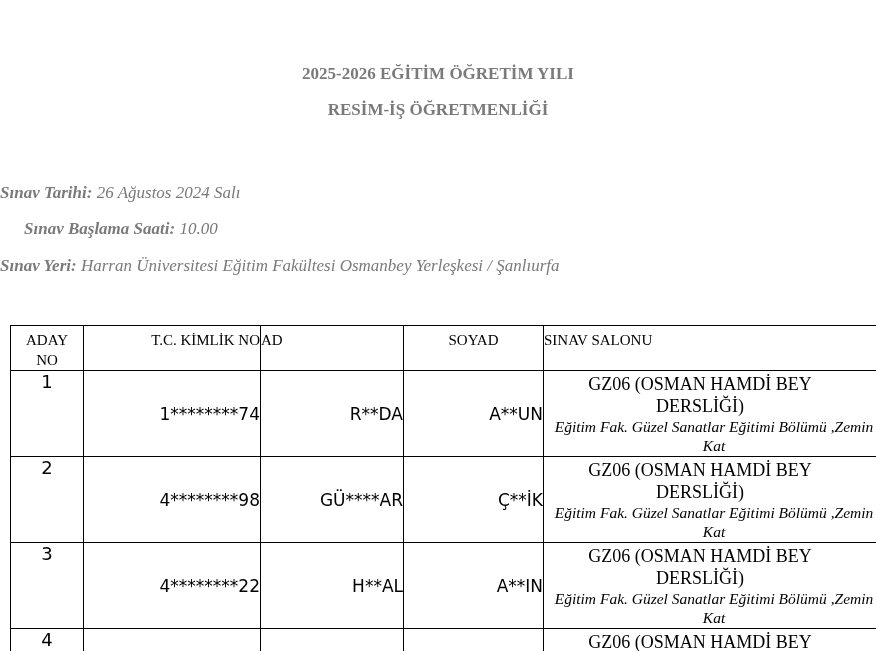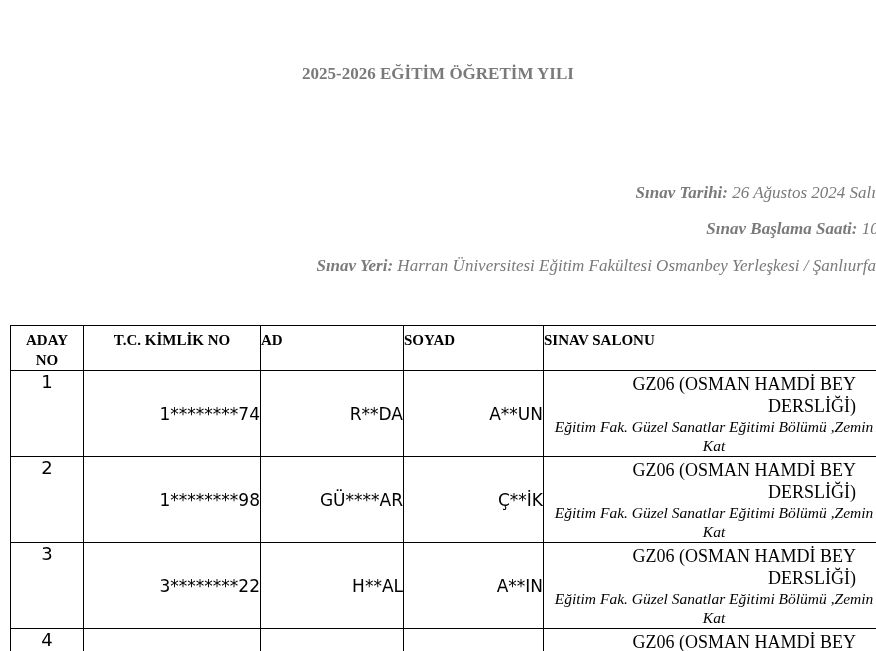--- a/index.html
+++ b/index.html
@@ -27,21 +27,21 @@
       color: #7a7a7a;
       letter-spacing: 0px;
     }
     .t1 { top: 64px; }
     .t2 { top: 100px; }
     .t3 { top: 136px; }
     .info-line {
       position: absolute;
       left: 0;
       width: 876px;
-      text-align: right;
+      text-align: left;
       font-style: italic;
       font-size: 17px;
       color: #7a7a7a;
     }
     .info-line b { font-weight: bold; }
     .i1 { top: 183px; }
     .i2 { top: 219px; padding-left: 24px; }
     .i3 { top: 256px; }
 
     table.list {
@@ -52,38 +52,38 @@
       table-layout: fixed;
       width: 900px;
       font-family: "Liberation Serif", "DejaVu Serif", serif;
       color: #000;
     }
     table.list th, table.list td {
       border: 1px solid #000;
       padding: 0;
     }
     table.list th {
-      font-weight: bold;
+      font-weight: normal;
       font-size: 15px;
       vertical-align: top;
       height: 44px;
       line-height: 20px;
       padding-top: 4px;
       box-sizing: border-box;
     }
     .col-no { width: 73px; }
     .col-tc { width: 177px; }
     .col-ad { width: 143px; }
     .col-soyad { width: 140px; }
     .col-salon { width: 367px; }
 
     th.h-no { text-align: center; }
-    th.h-tc { text-align: center; padding-left: 14px; }
+    th.h-tc { text-align: right; padding-left: 14px; }
     th.h-ad { text-align: left; }
-    th.h-soyad { text-align: left; }
+    th.h-soyad { text-align: center; }
     th.h-salon { text-align: left; padding-left: 50px; padding-top: 2px; }
 
     table.list td {
       height: 86px;
       box-sizing: border-box;
     }
     td.c-no {
       vertical-align: top;
       text-align: center;
       font-family: "DejaVu Sans", "Liberation Sans", sans-serif;
@@ -99,39 +99,40 @@
     td.c-salon {
       vertical-align: top;
       text-align: left;
       padding-left: 10px;
       line-height: 22px;
     }
     .salon-room {
       font-size: 18px;
       display: block;
       width: 312px;
-      text-align: right;
+      text-align: center;
       padding-top: 2px;
     }
     .salon-loc {
       font-style: italic;
       font-size: 15.5px;
       display: block;
       width: 340px;
       text-align: center;
       line-height: 19px;
       white-space: normal;
     }
   </style>
 </head>
 <body>
 
 <div class="page">
 
   <div class="title-line t1">2025-2026 EĞİTİM ÖĞRETİM YILI</div>
+  <div class="title-line t2">RESİM-İŞ ÖĞRETMENLİĞİ</div>
 
   <div class="info-line i1"><b>Sınav Tarihi:</b><span> 26 Ağustos 2024 Salı</span></div>
   <div class="info-line i2"><b>Sınav Başlama Saati:</b><span> 10.00</span></div>
   <div class="info-line i3"><b>Sınav Yeri:</b><span> Harran Üniversitesi Eğitim Fakültesi Osmanbey Yerleşkesi / Şanlıurfa</span></div>
 
   <table class="list">
     <colgroup>
       <col class="col-no">
       <col class="col-tc">
       <col class="col-ad">
@@ -153,31 +154,31 @@
         <td class="c-mono">1********74</td>
         <td class="c-mono">R**DA</td>
         <td class="c-mono">A**UN</td>
         <td class="c-salon">
           <span class="salon-room">GZ06  (OSMAN HAMDİ BEY DERSLİĞİ)</span>
           <span class="salon-loc">Eğitim Fak. Güzel Sanatlar Eğitimi Bölümü ,Zemin Kat</span>
         </td>
       </tr>
       <tr>
         <td class="c-no">2</td>
-        <td class="c-mono">1********98</td>
+        <td class="c-mono">4********98</td>
         <td class="c-mono">GÜ****AR</td>
         <td class="c-mono">Ç**İK</td>
         <td class="c-salon">
           <span class="salon-room">GZ06  (OSMAN HAMDİ BEY DERSLİĞİ)</span>
           <span class="salon-loc">Eğitim Fak. Güzel Sanatlar Eğitimi Bölümü ,Zemin Kat</span>
         </td>
       </tr>
       <tr>
         <td class="c-no">3</td>
-        <td class="c-mono">3********22</td>
+        <td class="c-mono">4********22</td>
         <td class="c-mono">H**AL</td>
         <td class="c-mono">A**IN</td>
         <td class="c-salon">
           <span class="salon-room">GZ06  (OSMAN HAMDİ BEY DERSLİĞİ)</span>
           <span class="salon-loc">Eğitim Fak. Güzel Sanatlar Eğitimi Bölümü ,Zemin Kat</span>
         </td>
       </tr>
       <tr>
         <td class="c-no">4</td>
         <td class="c-mono"></td>

